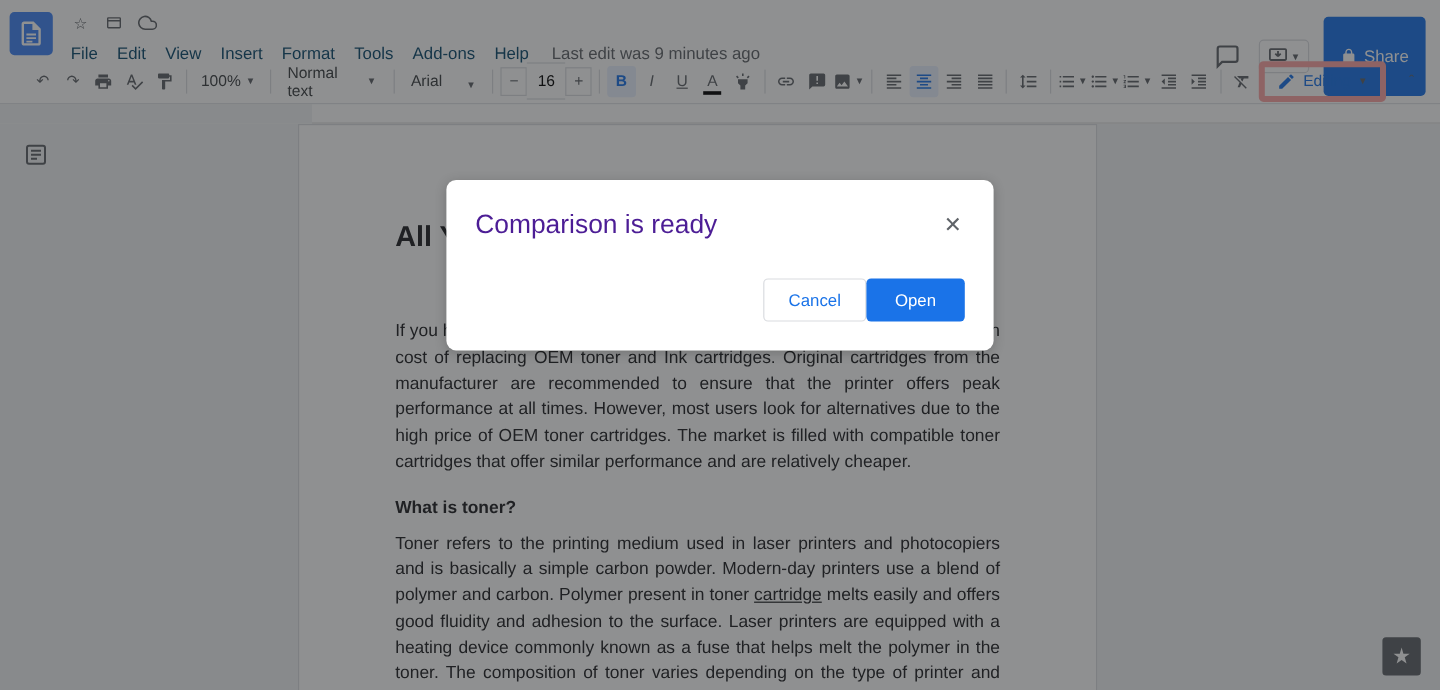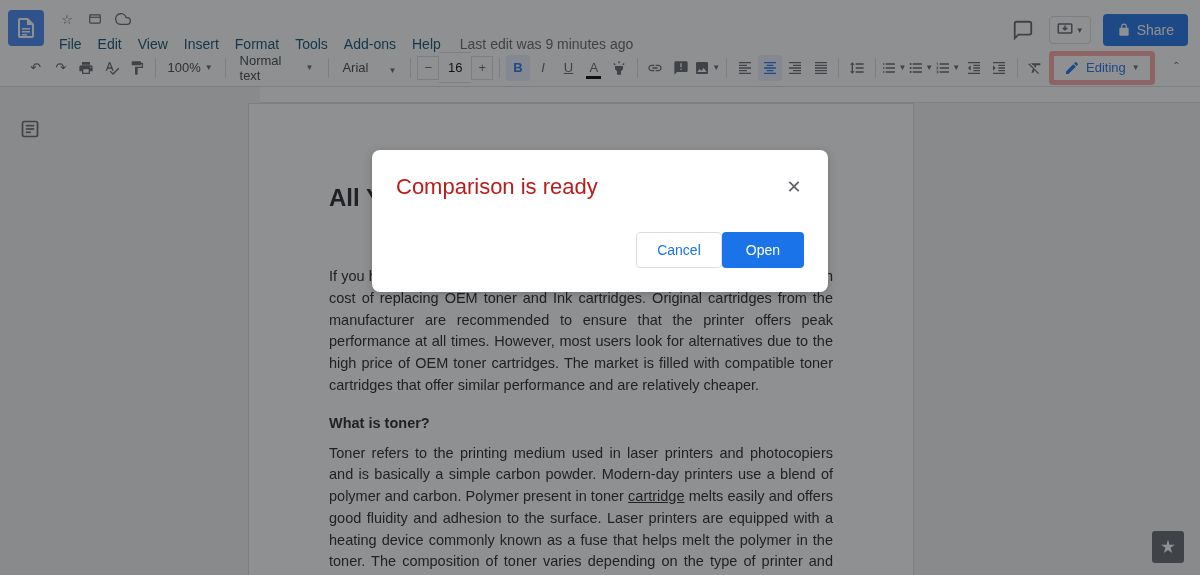--- a/index.html
+++ b/index.html
@@ -13,21 +13,21 @@
 .title-row { display: flex; align-items: center; height: 22px; }
 .doc-title { font-size: 18px; color: #3c4043; padding: 0 4px; }
 .title-icons { display: flex; gap: 10px; margin-left: 6px; color: #5f6368; }
 .title-icons span { width: 18px; height: 18px; display: flex; align-items: center; justify-content: center; cursor: pointer; }
 .menubar { display: flex; gap: 2px; margin-top: 2px; align-items: center; }
 .menubar-item { padding: 4px 7px; font-size: 14px; color: #0c4a6e; cursor: pointer; border-radius: 3px; }
 .last-edit { color: #5f6368; font-size: 14px; margin-left: 10px; cursor: pointer; }
 .header-right { display: flex; align-items: center; gap: 12px; margin-top: 6px; }
 .hr-icon { width: 28px; height: 28px; display: flex; align-items: center; justify-content: center; color: #5f6368; cursor: pointer; }
 .present-btn { border: 1px solid #dadce0; border-radius: 4px; padding: 4px 6px; display: flex; align-items: center; gap: 2px; cursor: pointer; color: #5f6368; }
-.share-btn { background: #1a73e8; color: #fff; border: none; border-radius: 4px; padding: 8px 14px; font-size: 14px; display: flex; align-items: center; gap: 6px; cursor: pointer; }
+.share-btn { background: #1a73e8; color: #fff; border: none; border-radius: 4px; padding: 25px 14px; font-size: 14px; display: flex; align-items: center; gap: 6px; cursor: pointer; }
 
 
 .toolbar { display: flex; align-items: center; padding: 4px 12px 4px 24px; border-bottom: 1px solid #dadce0; height: 38px; gap: 2px; }
 .tb-btn { width: 26px; height: 26px; display: flex; align-items: center; justify-content: center; color: #5f6368; cursor: pointer; border-radius: 3px; }
 .tb-sep { width: 1px; height: 20px; background: #dadce0; margin: 0 4px; }
 .zoom-sel { display: flex; align-items: center; padding: 2px 6px; font-size: 13px; color: #3c4043; cursor: pointer; gap: 4px; }
 .style-sel { display: flex; align-items: center; padding: 2px 8px; font-size: 13px; color: #3c4043; cursor: pointer; gap: 8px; min-width: 90px; justify-content: space-between; }
 .font-sel { display: flex; align-items: flex-end; padding: 2px 8px; font-size: 13px; cursor: pointer; gap: 8px; min-width: 70px; justify-content: space-between; }
 .size-group { display: flex; align-items: center; }
 .size-btn { width: 22px; height: 24px; border: 1px solid #dadce0; display: flex; align-items: center; justify-content: center; cursor: pointer; color: #5f6368; }
@@ -50,21 +50,21 @@
 .page { width: 666px; min-height: 900px; background: #fff; margin: 0 auto; border: 1px solid #dadce0; padding: 80px 80px 40px 80px; position: relative; margin-left: 200px; }
 .doc-heading { font-size: 24px; font-weight: bold; color: #202124; margin-bottom: 24px; }
 .doc-p { font-size: 14.5px; color: #202124; text-align: justify; line-height: 1.5; margin-bottom: 18px; }
 .doc-sub { font-size: 14.5px; font-weight: bold; color: #202124; margin-bottom: 12px; margin-top: 8px; }
 .underline { text-decoration: underline; }
 
 
 .overlay { position: absolute; inset: 0; background: rgba(32,33,36,0.5); display: flex; align-items: flex-start; justify-content: center; padding-top: 150px; }
 .modal { background: #fff; border-radius: 8px; width: 456px; padding: 24px; box-shadow: 0 2px 10px rgba(0,0,0,0.2); }
 .modal-header { display: flex; justify-content: space-between; align-items: center; margin-bottom: 32px; }
-.modal-title { font-size: 22px; color: #b91c1c; font-weight: 400; }
+.modal-title { font-size: 22px; color: #4c1d95; font-weight: 400; }
 .modal-close { width: 20px; height: 20px; color: #5f6368; cursor: pointer; display: flex; align-items: center; justify-content: center; font-size: 18px; }
 .modal-actions { display: flex; justify-content: flex-end; }
 .btn-cancel { border: 1px solid #dadce0; background: #fff; color: #1a73e8; padding: 9px 20px; border-radius: 4px; font-size: 14px; cursor: pointer; }
 .btn-open { background: #1a73e8; color: #fff; border: none; padding: 9px 24px; border-radius: 4px; font-size: 14px; cursor: pointer; }
 
 
 .explore-btn { position: absolute; bottom: 12px; right: 16px; width: 32px; height: 32px; background: #5f6368; border-radius: 3px; display: flex; align-items: center; justify-content: center; color: #fff; cursor: pointer; }
 
 .dropdown-arrow { font-size: 8px; color: #5f6368; }
 </style>

